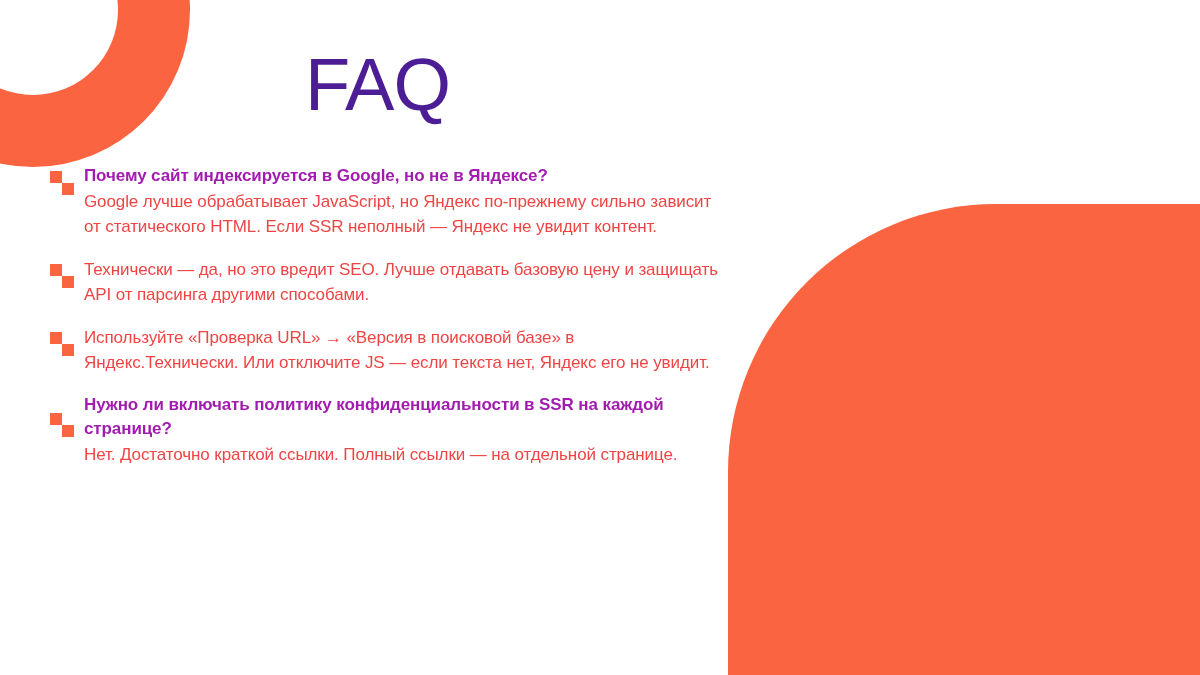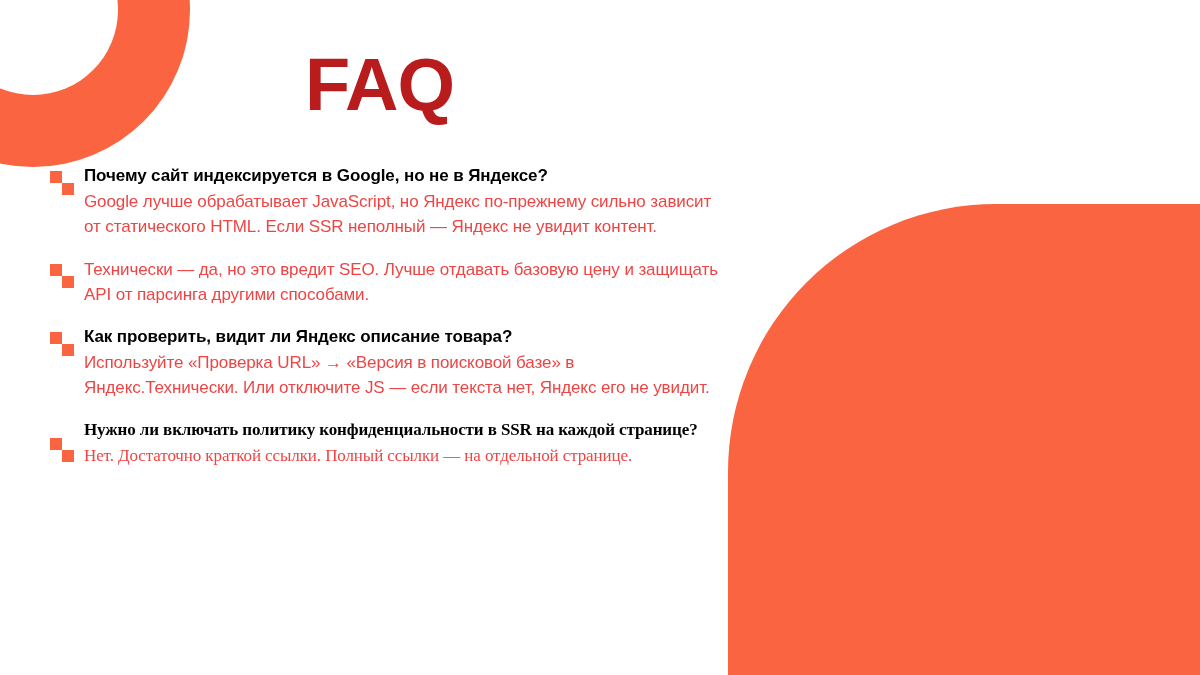--- a/index.html
+++ b/index.html
@@ -57,43 +57,42 @@
     z-index: 0;
   }
 
   
   .title {
     position: absolute;
     left: 305px;
     top: 48px;
     font-size: 74px;
     line-height: 1;
-    font-weight: bold;
+    font-weight: normal;
     letter-spacing: -1px;
-    color: #b91c1c;
+    color: #4c1d95;
     z-index: 2;
     text-align: center;
   }
 
   
   .faq-list {
     position: absolute;
     left: 48px;
     top: 164px;
     width: 680px;
     z-index: 2;
   }
   .faq-item {
     position: relative;
     padding-left: 36px;
     margin-bottom: 18px;
   }
   .faq-item:last-child {
     margin-bottom: 12px;
-    font-family: Liberation Serif, serif;
   }
   .bullet {
     position: absolute;
     left: 2px;
     top: 7px;
     width: 26px;
     height: 26px;
   }
   .faq-item.centered-bullet .bullet {
     top: 20px;
@@ -104,21 +103,21 @@
     height: 12px;
     background: #fa6440;
   }
   .bullet .sq-a { left: 0; top: 0; }
   .bullet .sq-b { left: 12px; top: 12px; }
 
   .q {
     font-size: 17px;
     line-height: 24px;
     font-weight: bold;
-    color: #000000;
+    color: #a21caf;
     margin: 0 0 1px 0;
     letter-spacing: -0.1px;
   }
   .a {
     font-size: 17px;
     line-height: 25px;
     font-weight: normal;
     color: #ef4444;
     margin: 0;
     letter-spacing: -0.1px;
@@ -152,21 +151,20 @@
           <span class="sq sq-b"></span>
       </span>
       <p class="a">Технически — да, но это вредит SEO. Лучше отдавать базовую цену и защищать API от парсинга другими способами.</p>
     </div>
 
     <div class="faq-item">
       <span class="bullet">
         <span class="sq sq-a"></span>
           <span class="sq sq-b"></span>
       </span>
-      <p class="q">Как проверить, видит ли Яндекс описание товара?</p>
       <p class="a">Используйте «Проверка URL» → «Версия в поисковой базе» в Яндекс.Технически. Или отключите JS — если текста нет, Яндекс его не увидит.</p>
     </div>
 
     <div class="faq-item centered-bullet">
       <span class="bullet">
         <span class="sq sq-a"></span>
           <span class="sq sq-b"></span>
       </span>
       <p class="q">Нужно ли включать политику конфиденциальности в SSR на каждой странице?</p>
       <p class="a">Нет. Достаточно краткой ссылки. Полный ссылки — на отдельной странице.</p>

